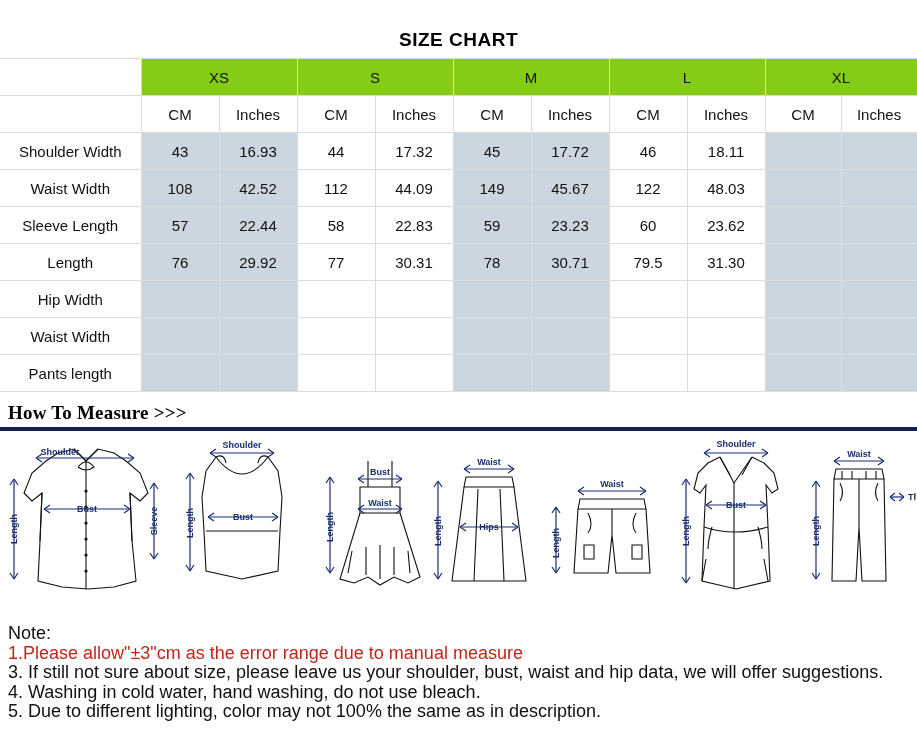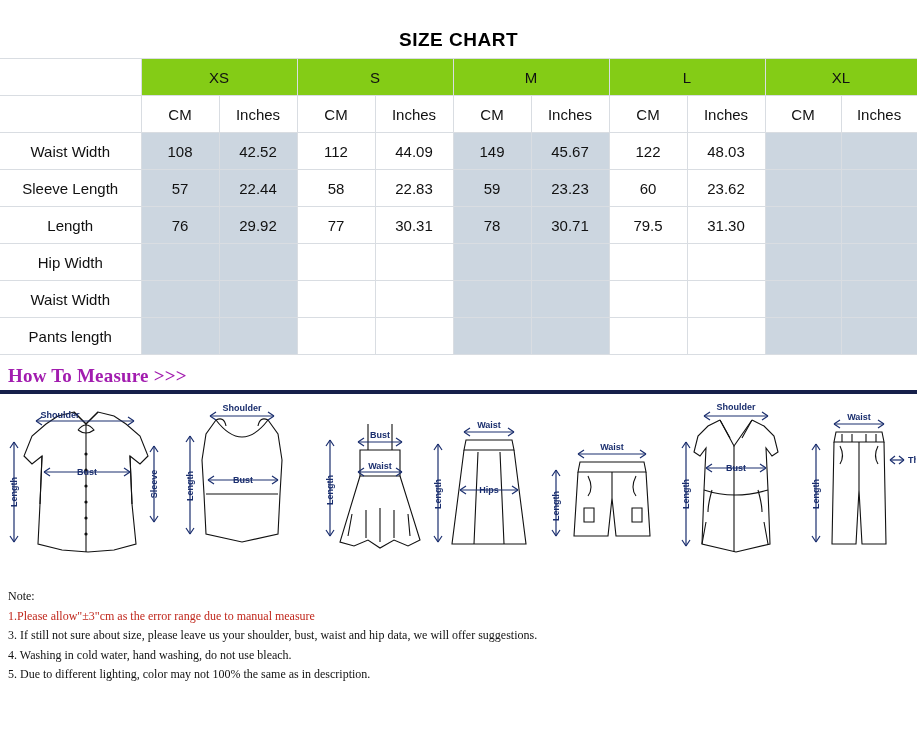--- a/index.html
+++ b/index.html
@@ -83,21 +83,21 @@
     background: #ffffff;
   }
   .measure-bar {
     margin-top: 10px;
     padding: 0 0 0 8px;
     position: relative;
   }
   .measure-title {
     font-size: 19px;
     font-weight: bold;
-    color: #a21caf;
+    color: #000000;
     font-family: "Liberation Serif", serif;
     display: inline-block;
     letter-spacing: 0.2px;
   }
   .measure-rule {
     height: 4px;
     background: #16204a;
     margin-top: 3px;
     width: 917px;
   }
@@ -106,23 +106,22 @@
     width: 917px;
     height: 185px;
     background: #fff;
   }
   .fig {
     position: absolute;
     top: 0;
   }
   .notes {
     padding: 8px 0 0 8px;
-    font-size: 12px;
+    font-size: 18px;
     line-height: 19.5px;
-    font-family: Liberation Serif, serif;
   }
   .notes div {
     white-space: nowrap;
   }
   .note-red {
     color: #c0271c;
   }
 </style>
 </head>
 <body>
@@ -161,20 +160,33 @@
         <td class="unit-cell">CM</td>
         <td class="unit-cell">Inches</td>
         <td class="unit-cell">CM</td>
         <td class="unit-cell">Inches</td>
         <td class="unit-cell">CM</td>
         <td class="unit-cell">Inches</td>
         <td class="unit-cell">CM</td>
         <td class="unit-cell">Inches</td>
       </tr>
 
+      <tr>
+        <td class="row-label">Shoulder Width</td>
+        <td class="val-shade">43</td>
+        <td class="val-shade">16.93</td>
+        <td class="val-plain">44</td>
+        <td class="val-plain">17.32</td>
+        <td class="val-shade">45</td>
+        <td class="val-shade">17.72</td>
+        <td class="val-plain">46</td>
+        <td class="val-plain">18.11</td>
+        <td class="empty-shade"></td>
+        <td class="empty-shade"></td>
+      </tr>
 
       <tr>
         <td class="row-label">Waist Width</td>
         <td class="val-shade">108</td>
         <td class="val-shade">42.52</td>
         <td class="val-plain">112</td>
         <td class="val-plain">44.09</td>
         <td class="val-shade">149</td>
         <td class="val-shade">45.67</td>
         <td class="val-plain">122</td>

